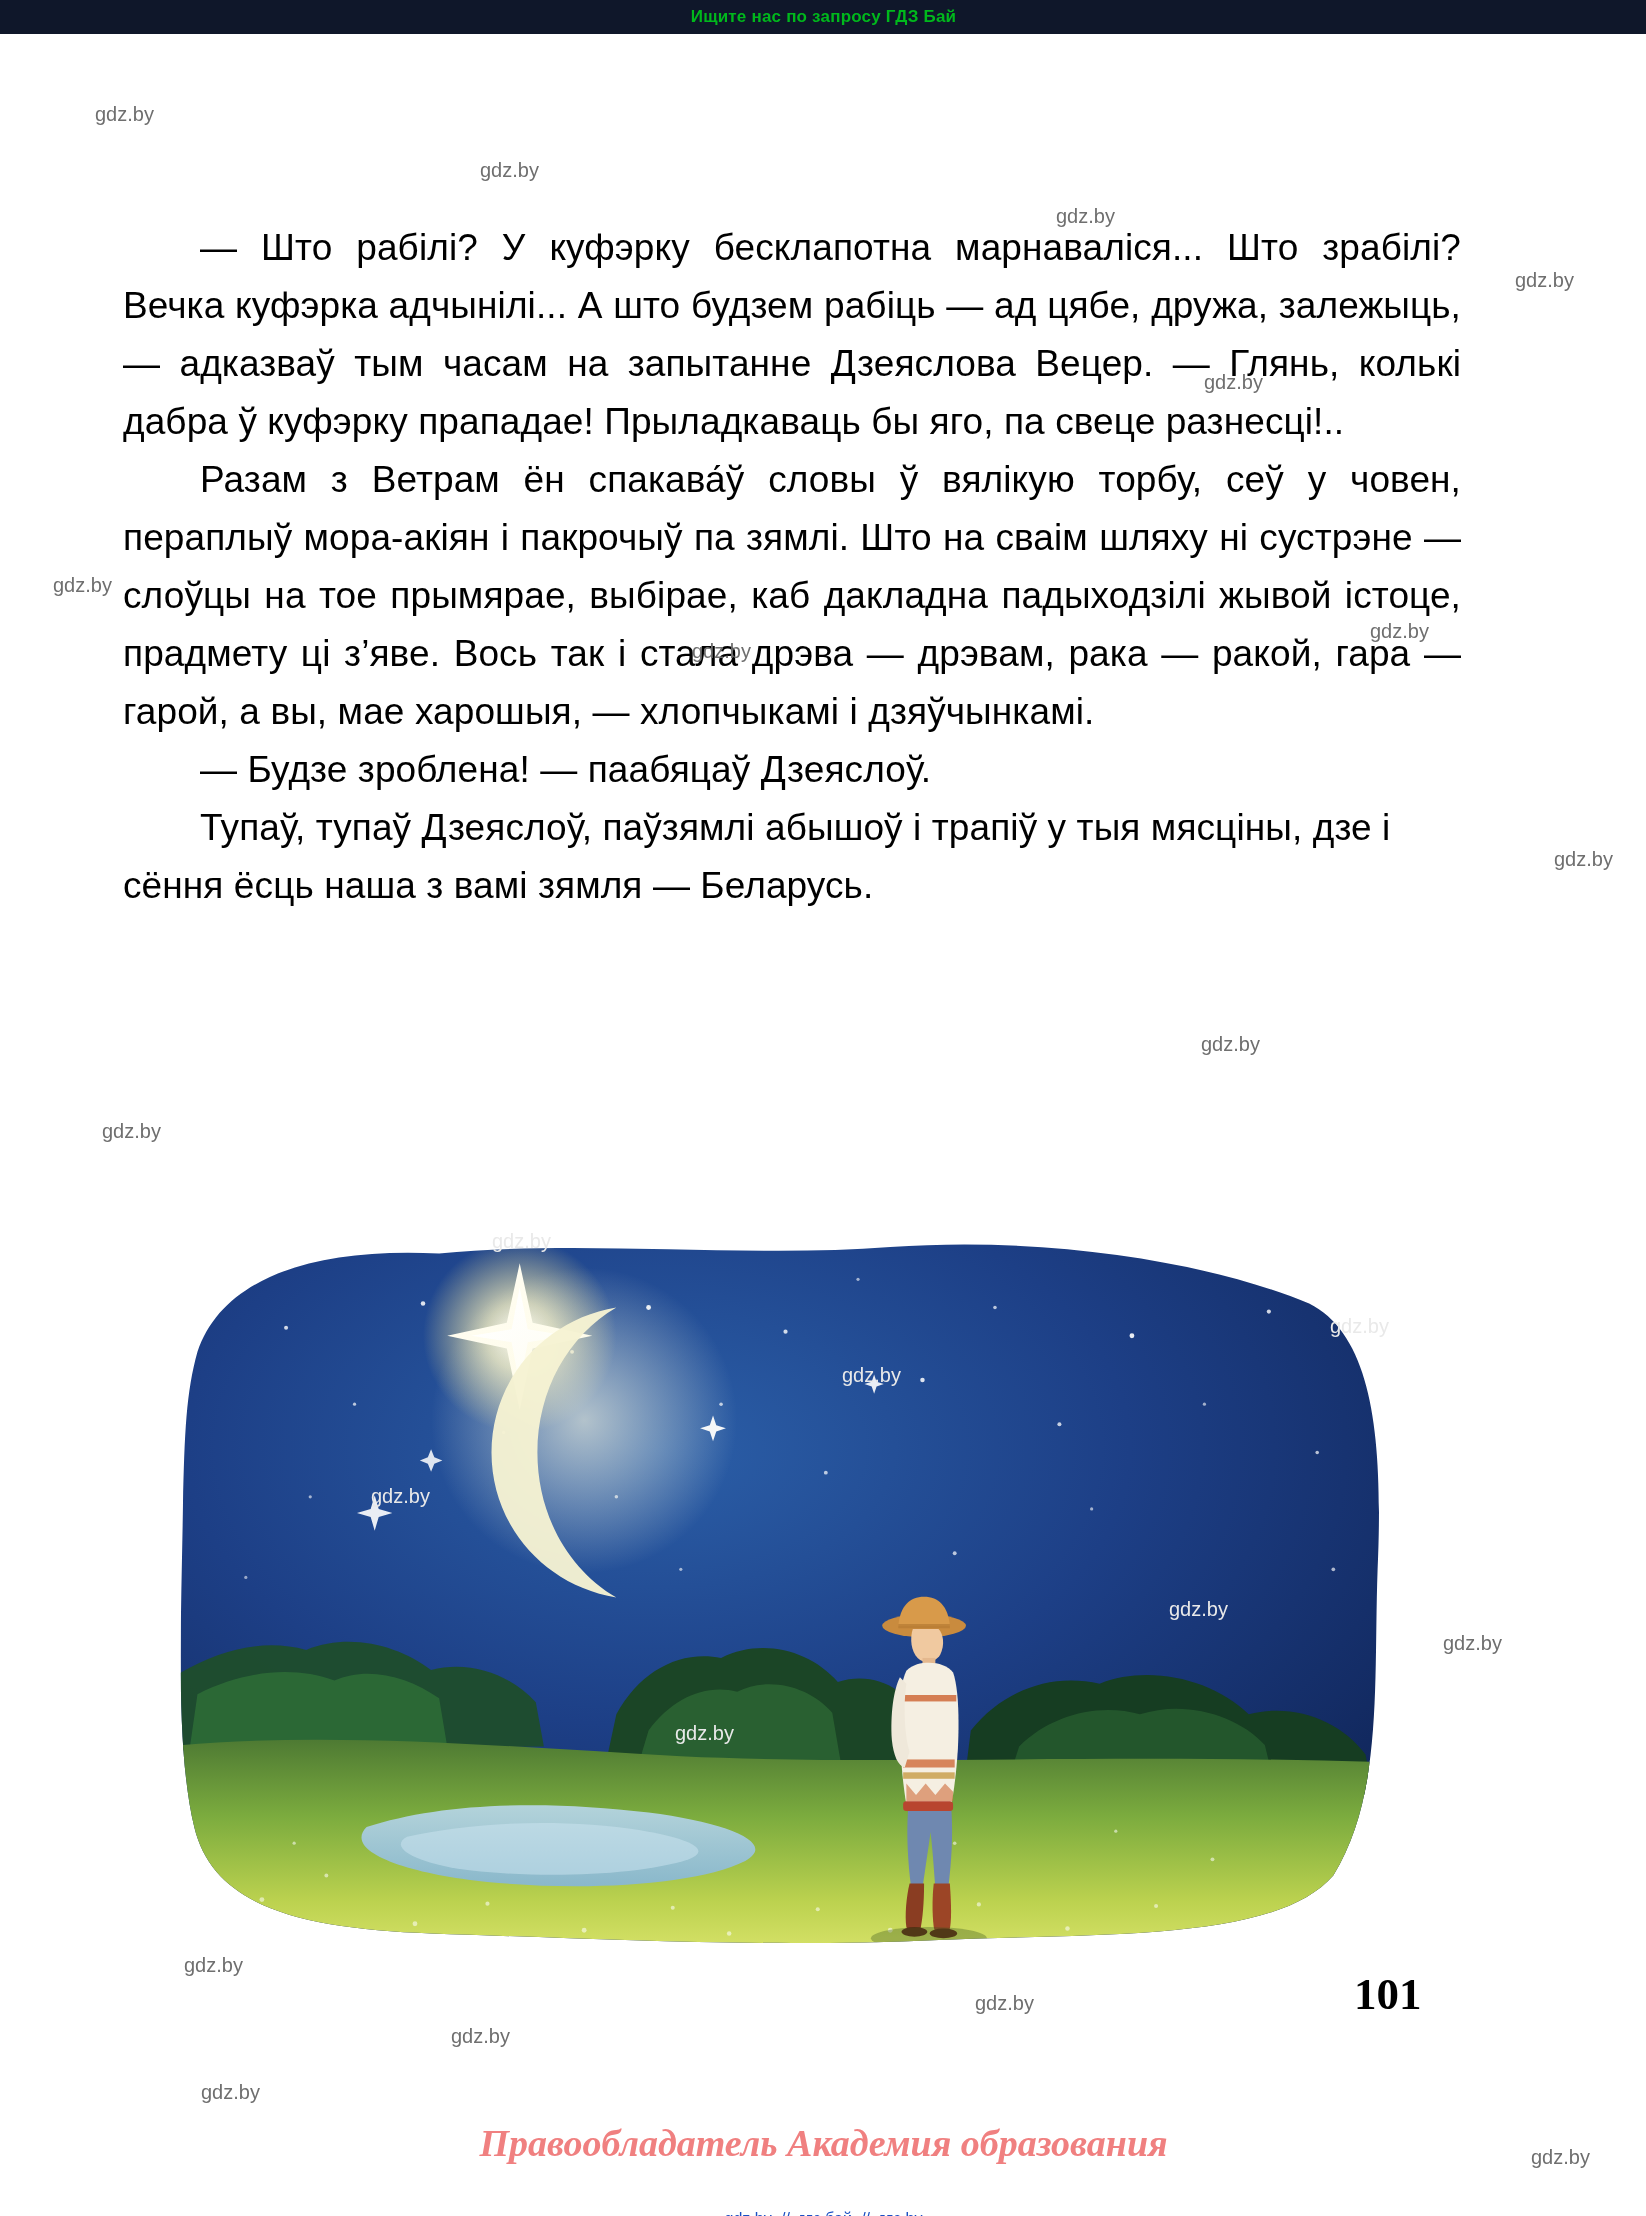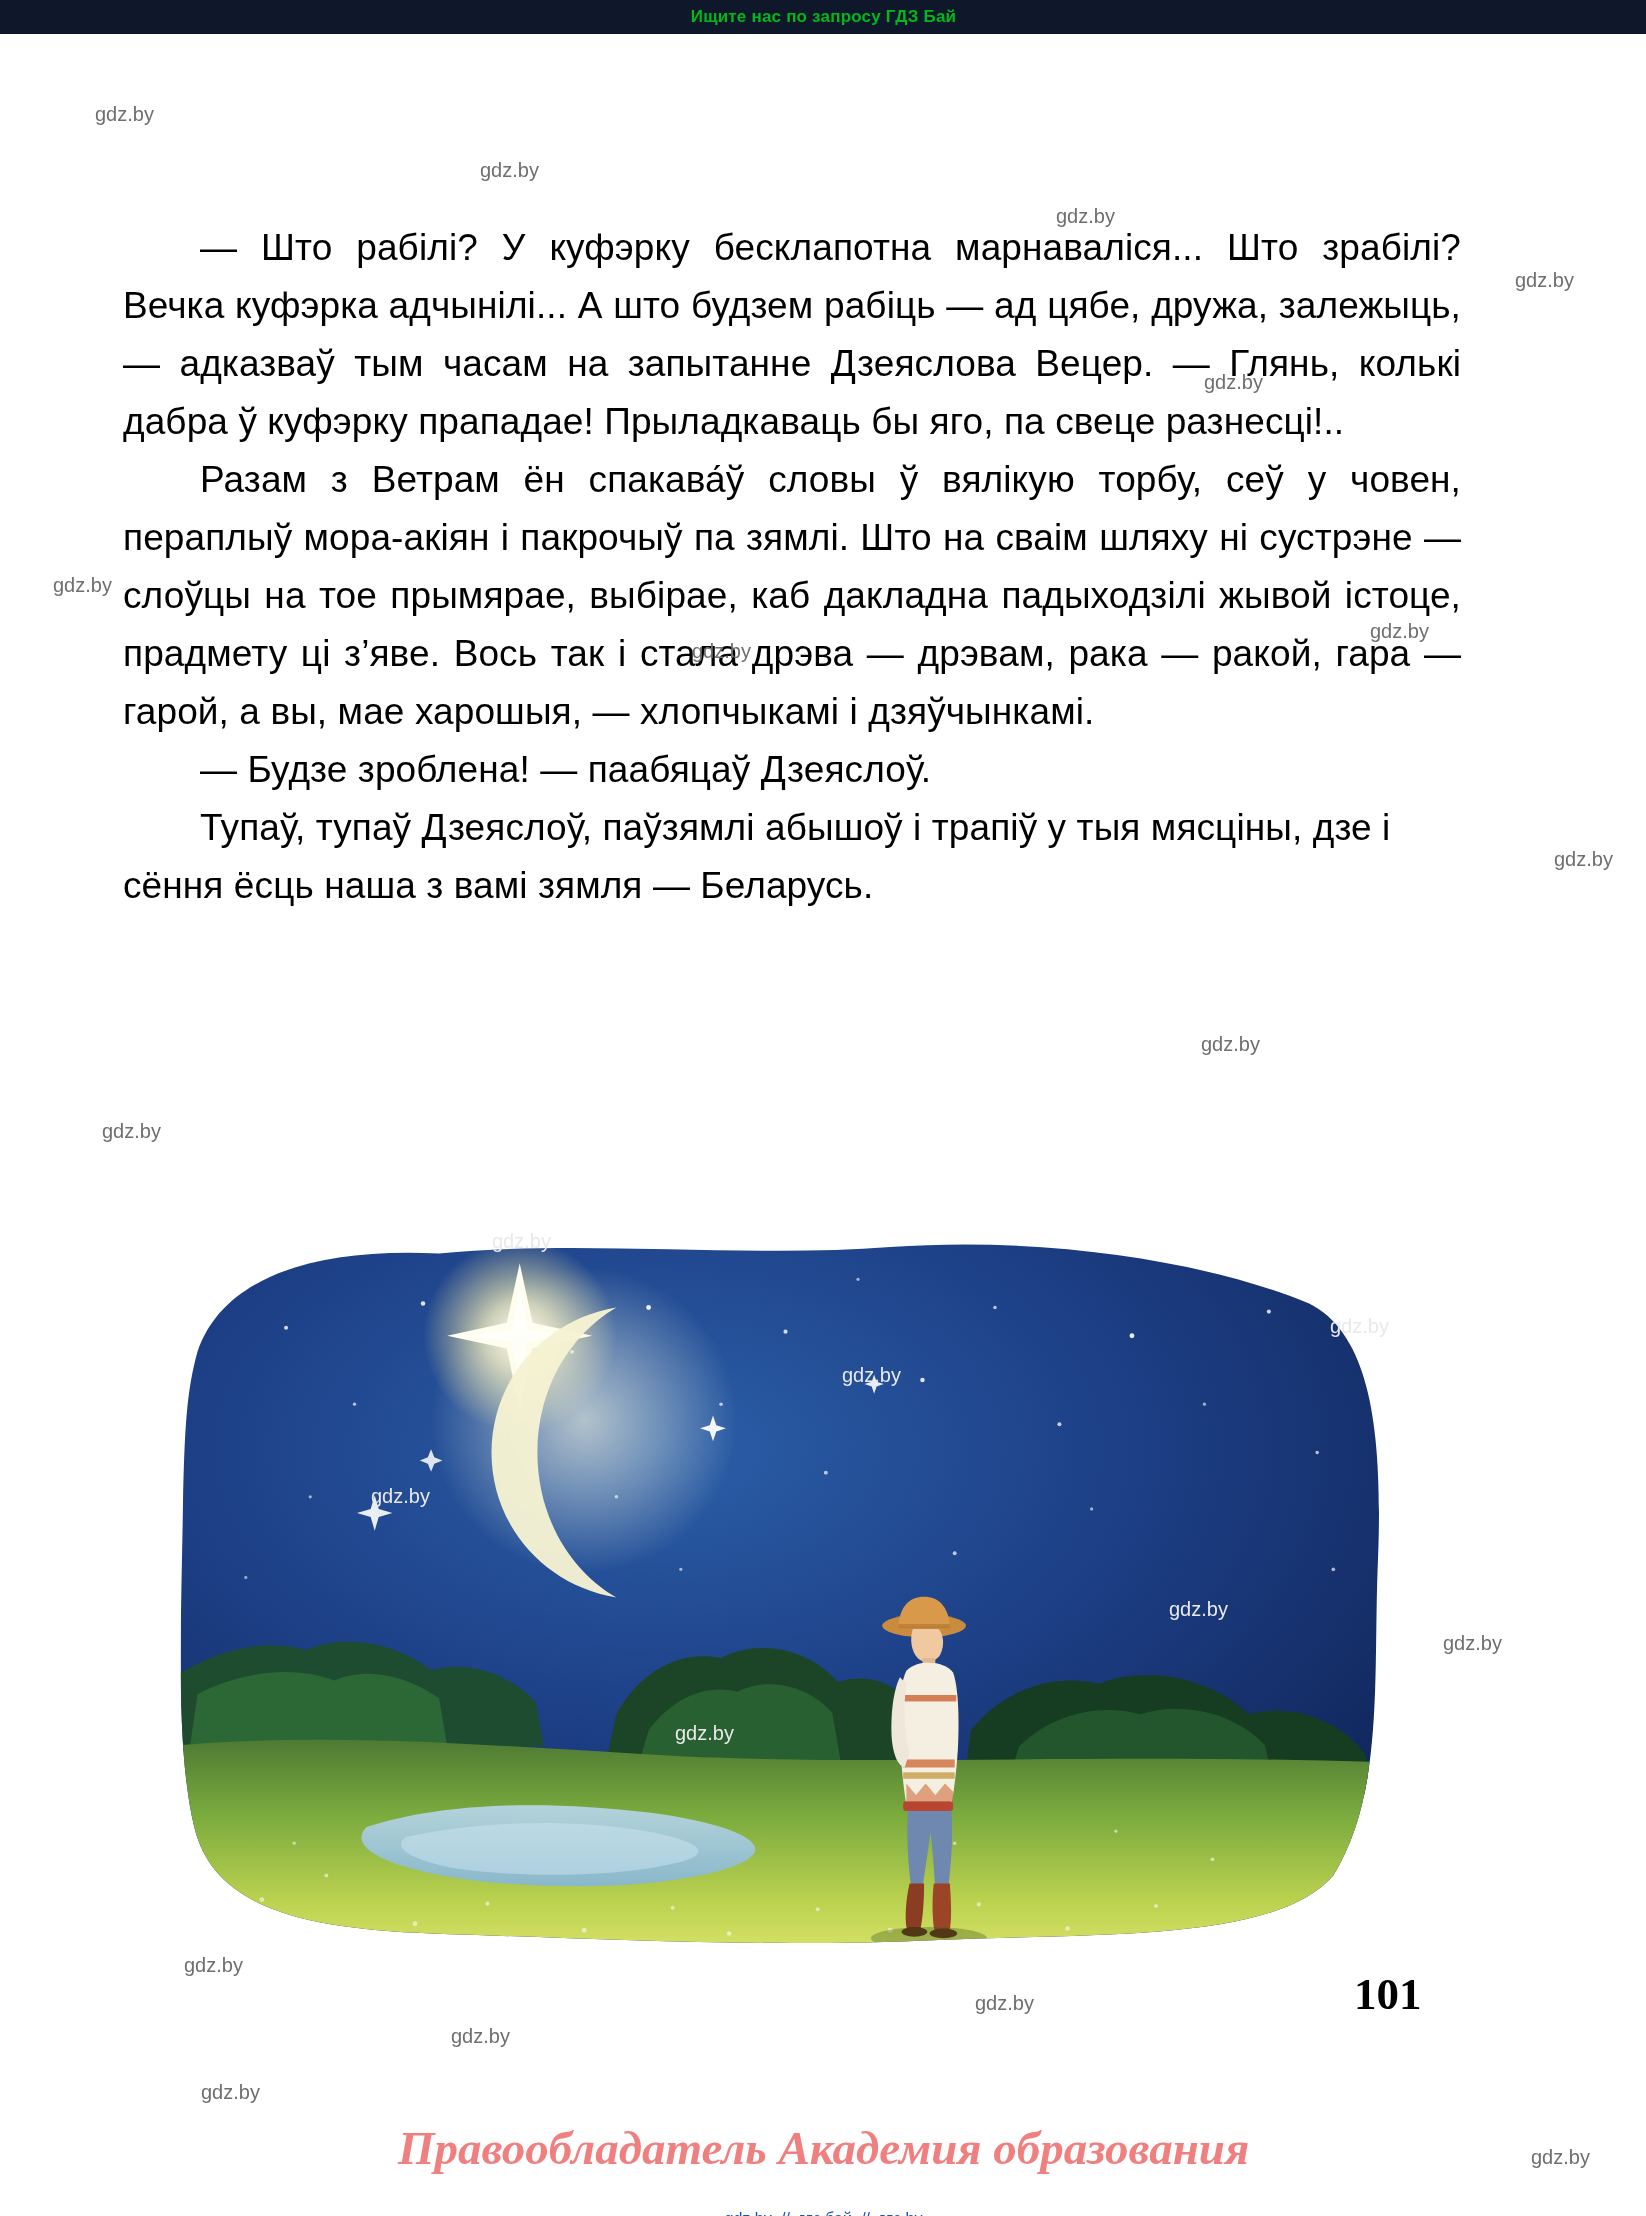--- a/index.html
+++ b/index.html
@@ -93,21 +93,21 @@
   
   .copyright {
     position: absolute;
     left: 0;
     top: 2087px;
     width: 1647px;
     text-align: center;
     font-family: "Liberation Serif", serif;
     font-style: italic;
     font-weight: bold;
-    font-size: 47px;
+    font-size: 38px;
     color: #f08080;
   }
 
   
   .footer {
     position: absolute;
     left: 0;
     top: 2176px;
     width: 1647px;
     height: 40px;

